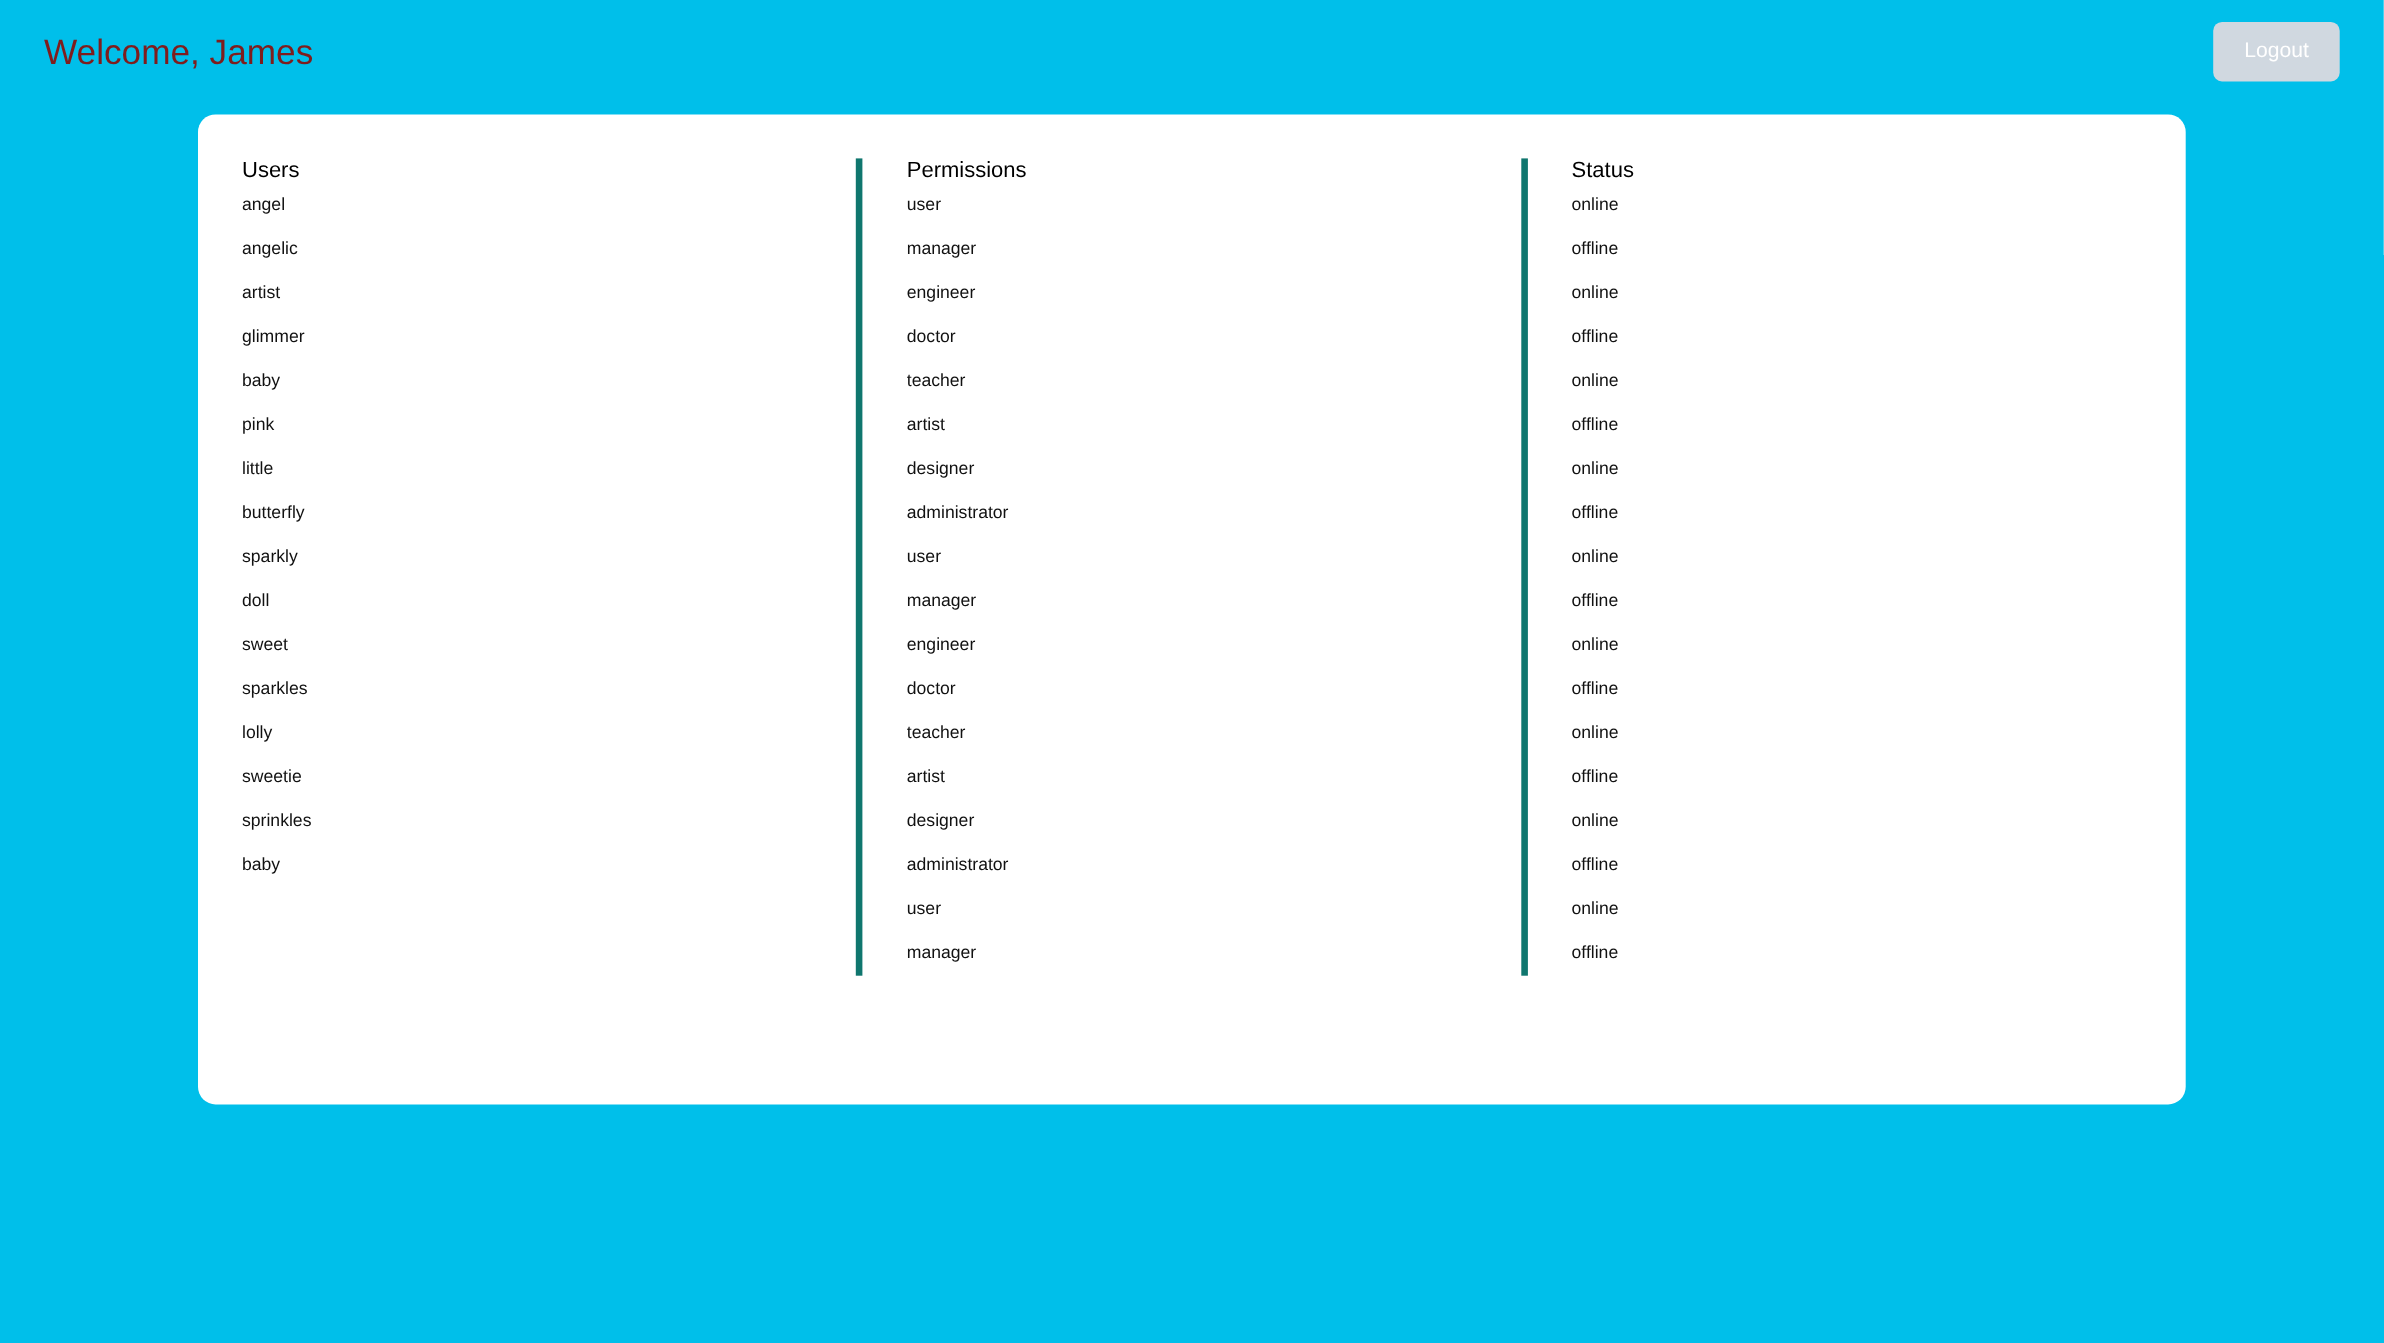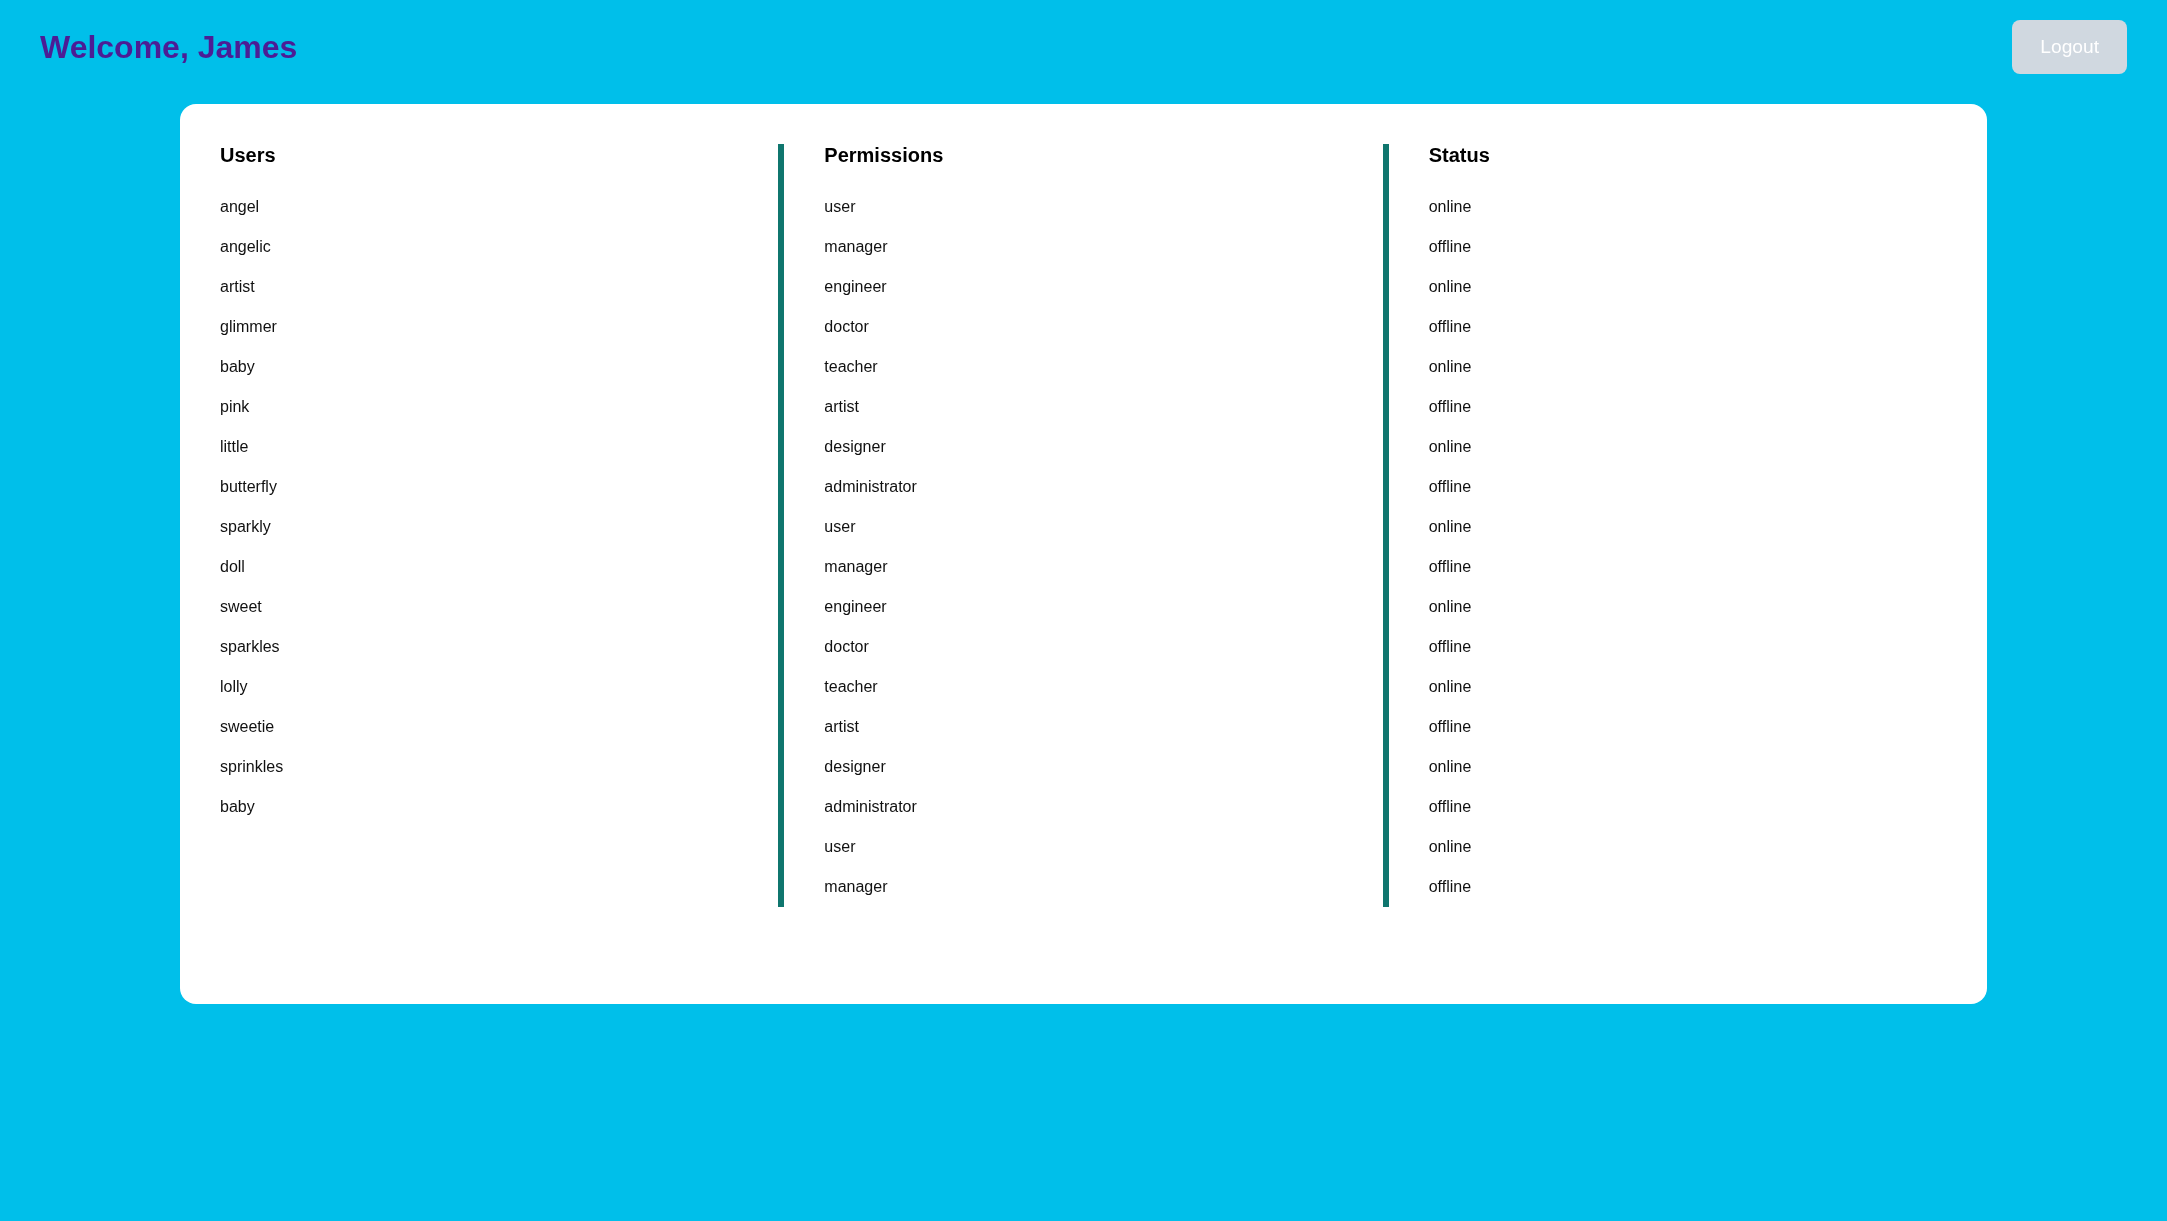--- a/index.html
+++ b/index.html
@@ -16,22 +16,22 @@
 
     .header {
       display: flex;
       justify-content: space-between;
       align-items: center;
       padding: 20px 40px;
     }
 
     .welcome-title {
       font-size: 2rem;
-      font-weight: bold;
-      color: #4c1d95;
+      font-weight: normal;
+      color: #7f1d1d;
     }
 
     .logout-button {
       background-color: #d0d8e0;
       border: none;
       border-radius: 8px;
       padding: 16px 28px;
       font-size: 1.2rem;
       color: #fff;
       cursor: pointer;
@@ -55,23 +55,22 @@
       flex: 1;
       padding: 0 40px;
     }
 
     .column + .column {
       border-left: 6px solid #0f766e;
     }
 
     .column-header {
       font-size: 1.25rem;
-      font-weight: bold;
+      font-weight: normal;
       color: #000;
-      margin-bottom: 20px;
     }
 
     .column-item {
       font-size: 1rem;
       color: #111;
       padding: 8px 0;
       line-height: 1.5;
     }
   </style>
 </head>

